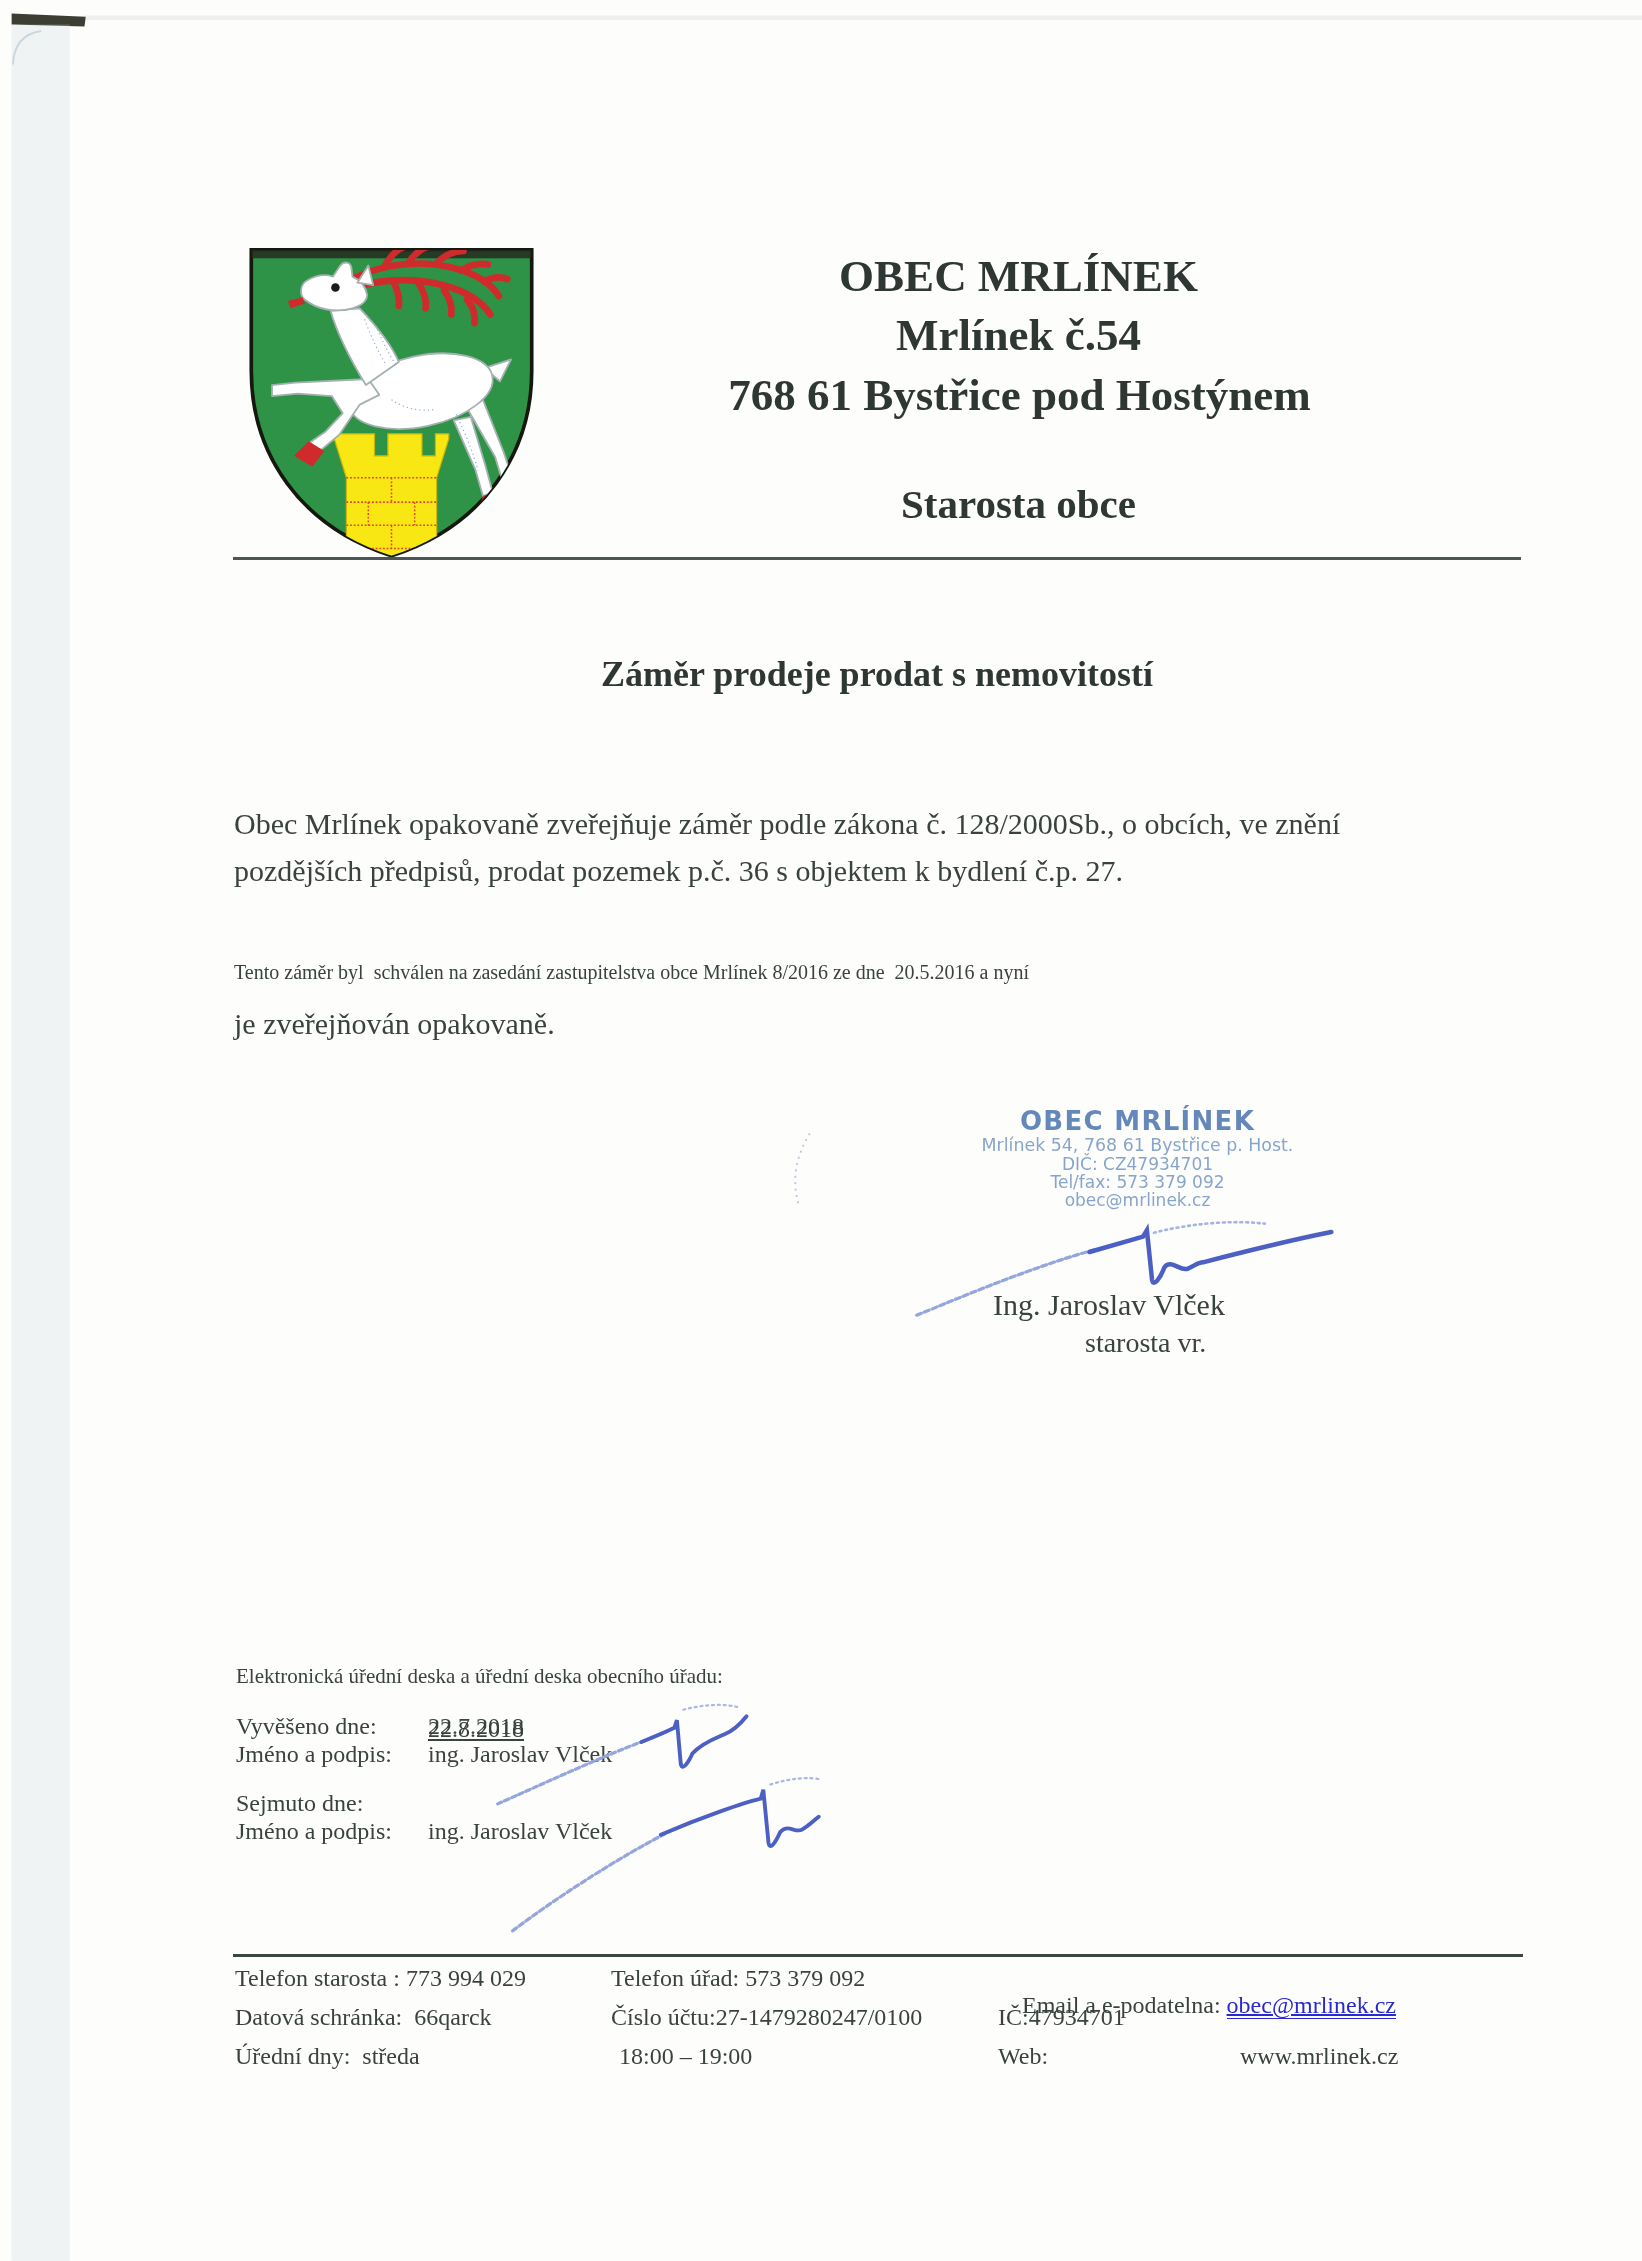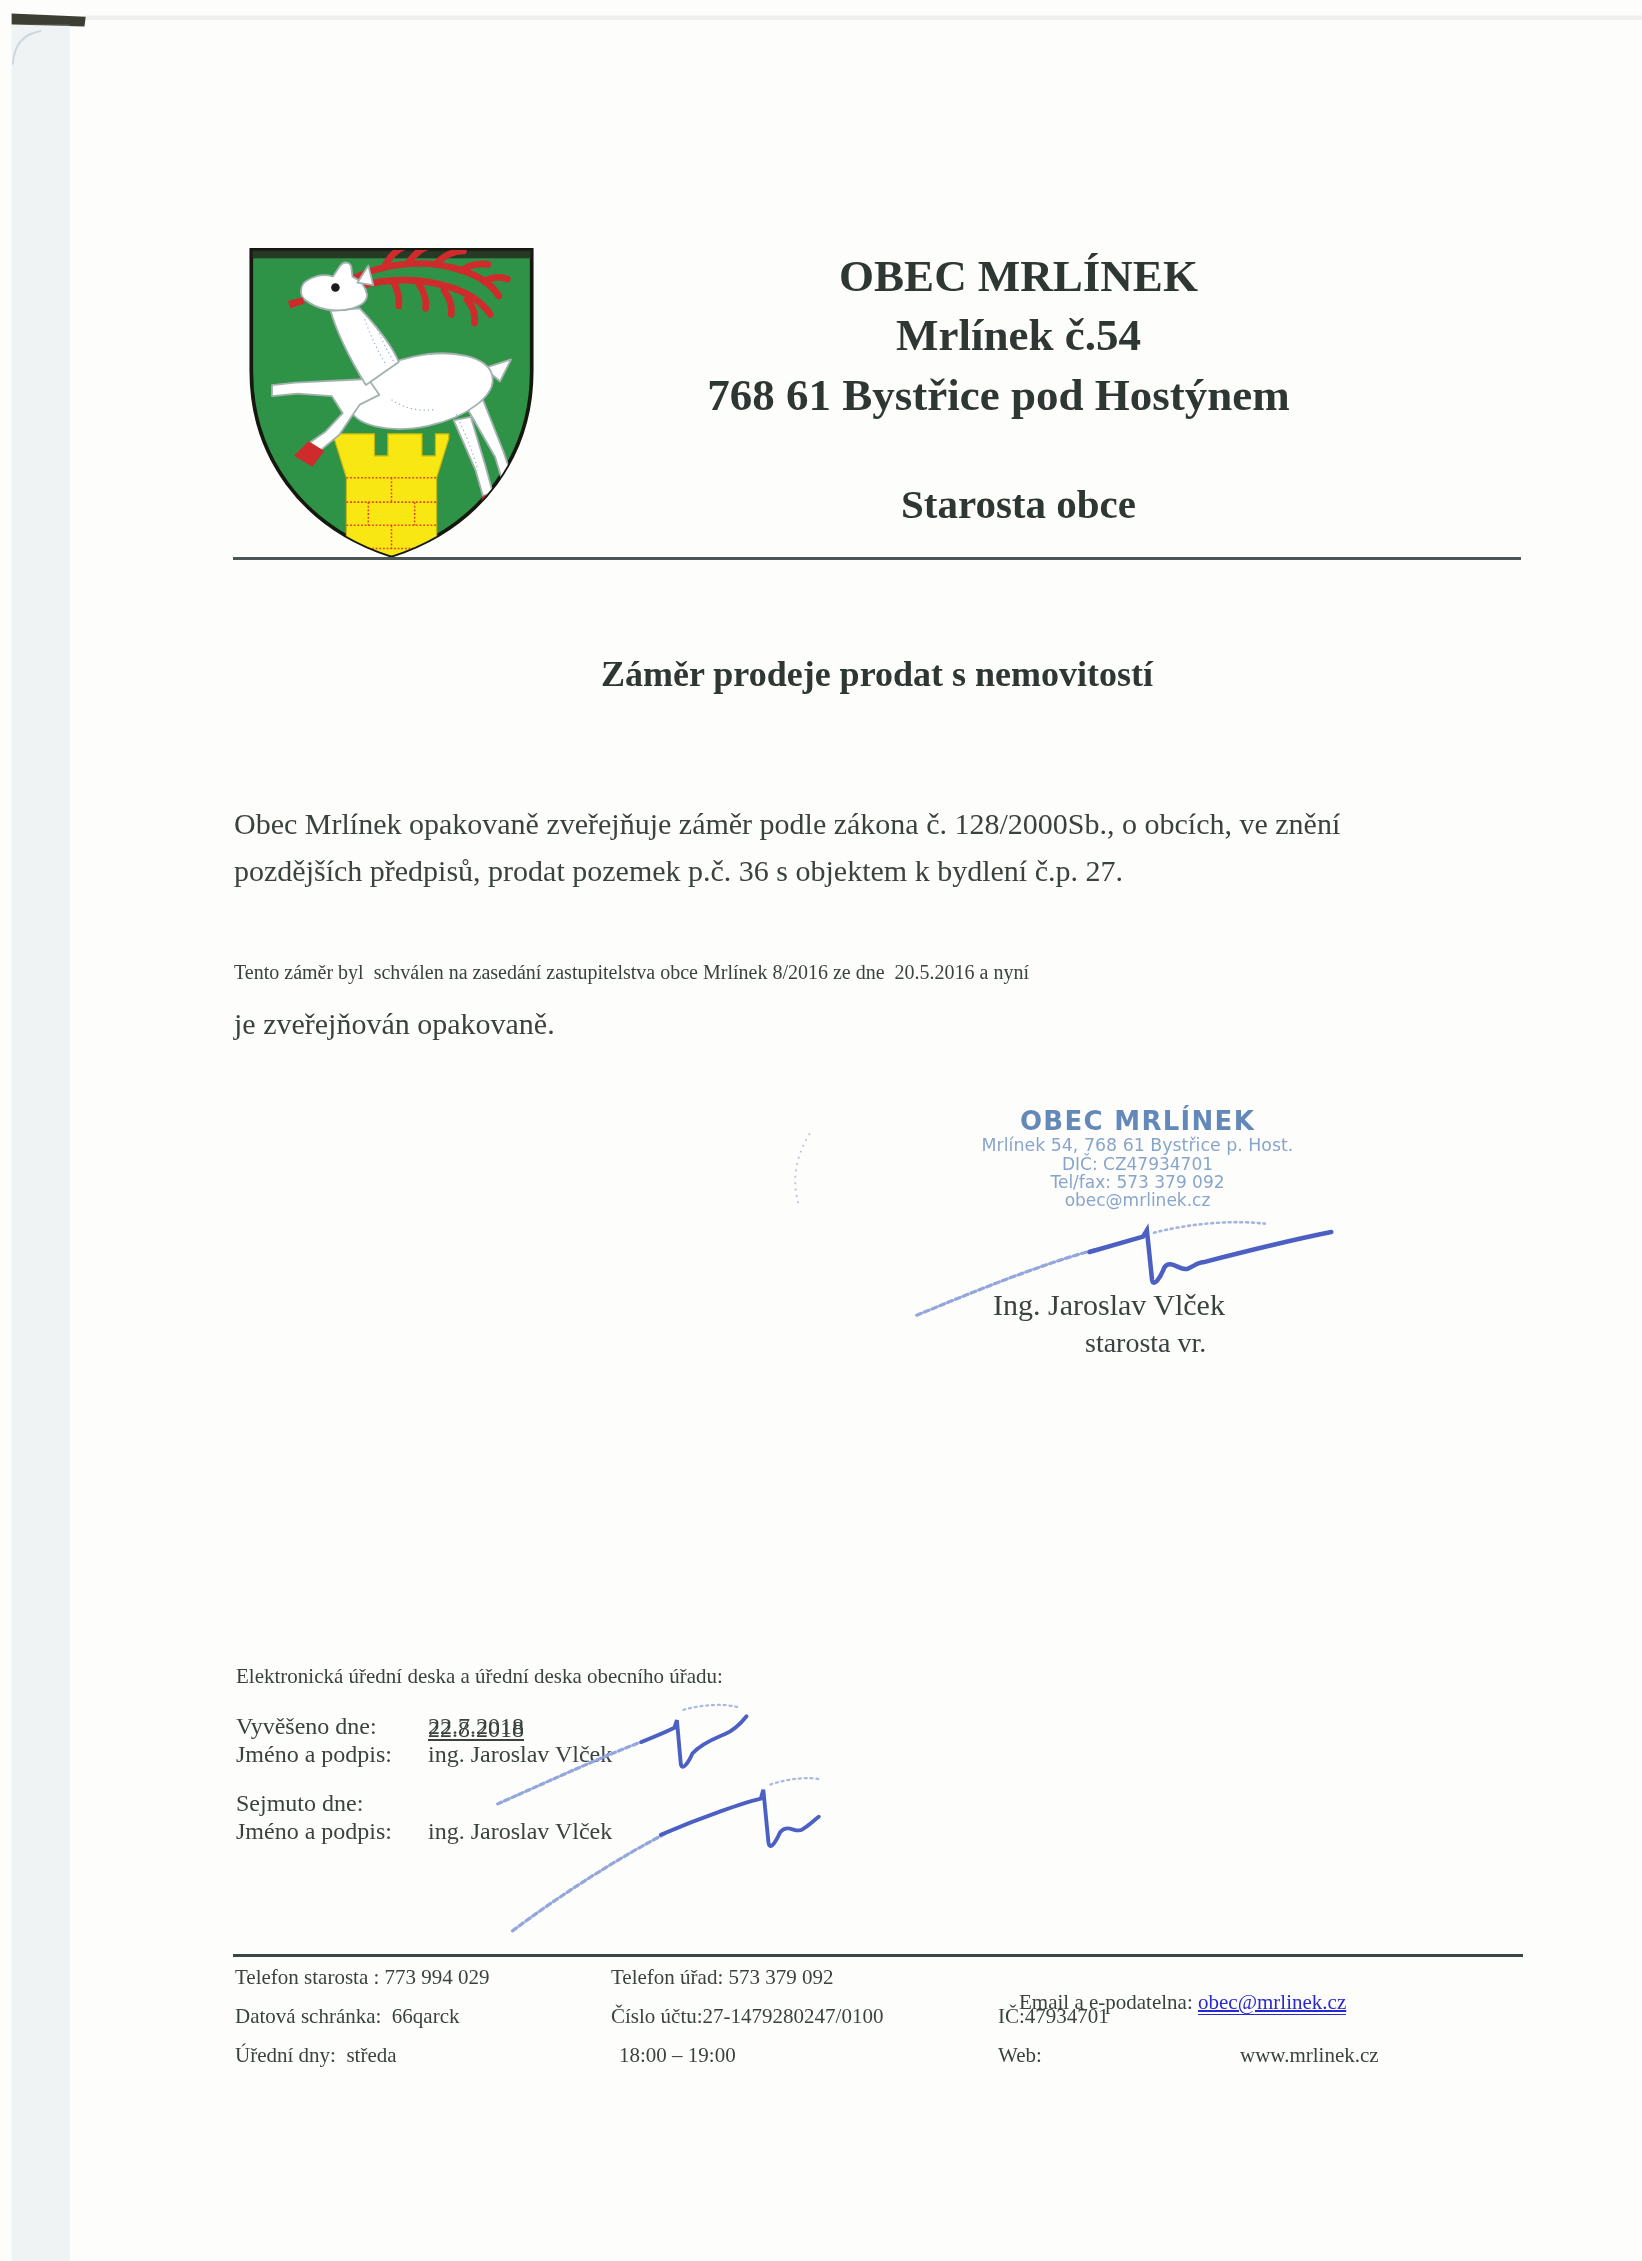--- a/index.html
+++ b/index.html
@@ -18,21 +18,21 @@
     overflow:hidden;
   }
   .abs{position:absolute; white-space:pre;}
   .center{text-align:center;}
   .bold{font-weight:bold; color:var(--title);}
   .hline{position:absolute; background:var(--rule);}
   .stamp-line{position:absolute; left:944px; width:387px; text-align:center;
     font-family:"DejaVu Sans","Liberation Sans",sans-serif; white-space:pre;}
   .board-label{font-size:24px;}
   .board-value{font-size:24px;}
-  .foot{font-size:21px;}
+  .foot{font-size:24px;}
   a.email-link{color:var(--link_blue); text-decoration:underline; text-decoration-thickness:1.9px;
     border-bottom:1.3px solid var(--link_blue); cursor:pointer;}
   svg{display:block;}
   .ink{position:absolute; left:0; top:0; pointer-events:none;}
 </style>
 </head>
 <body>
 
 <div id="page">
 
@@ -111,21 +111,21 @@
           <path d="M224,140 C234,164 246,188 258,206"></path>
           <path d="M250,262 C270,276 296,282 320,278"></path>
           <path d="M356,286 C372,318 384,350 392,378"></path>
         </g>
       </g>
     </g>
   </svg>
 
   <div class="abs bold center" style="left:696px; top:250px; width:645px; font-size:45px;">OBEC MRLÍNEK</div>
   <div class="abs bold center" style="left:696px; top:309px; width:645px; font-size:45px;">Mrlínek č.54</div>
-  <div class="abs bold center" style="left:676px; top:369px; width:645px; font-size:45px;">768 61 Bystřice pod Hostýnem</div>
+  <div class="abs bold center" style="left:697px; top:369px; width:645px; font-size:45px;">768 61 Bystřice pod Hostýnem</div>
   <div class="abs bold center" style="left:696px; top:480px; width:645px; font-size:41px;">Starosta obce</div>
 
   <div class="hline" style="left:233px; top:557px; width:1288px; height:2.6px;"></div>
 
   <div class="abs bold center" style="left:387px; top:653px; width:980px; font-size:36px;">Záměr prodeje prodat s nemovitostí</div>
 
   <div>
     <div class="abs" style="left:234px; top:807px; font-size:30px;">Obec Mrlínek opakovaně zveřejňuje záměr podle zákona č. 128/2000Sb., o obcích, ve znění</div>
     <div class="abs" style="left:234px; top:854px; font-size:30px;">pozdějších předpisů, prodat pozemek p.č. 36 s objektem k bydlení č.p. 27.</div>
   </div>

